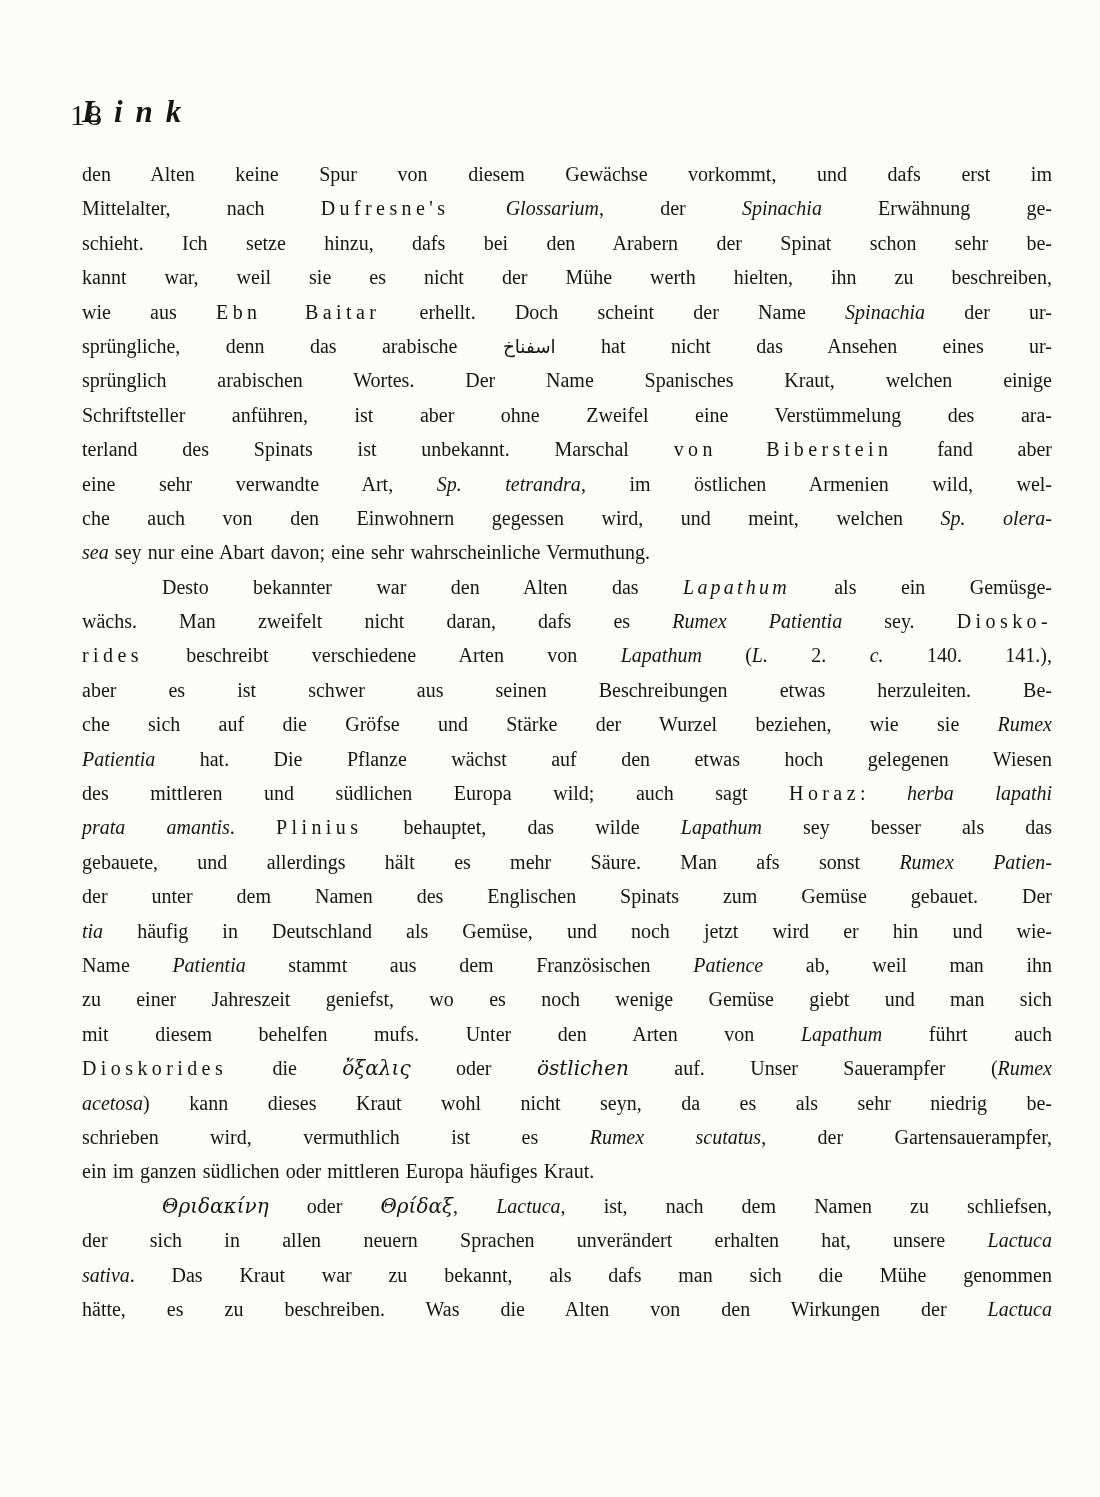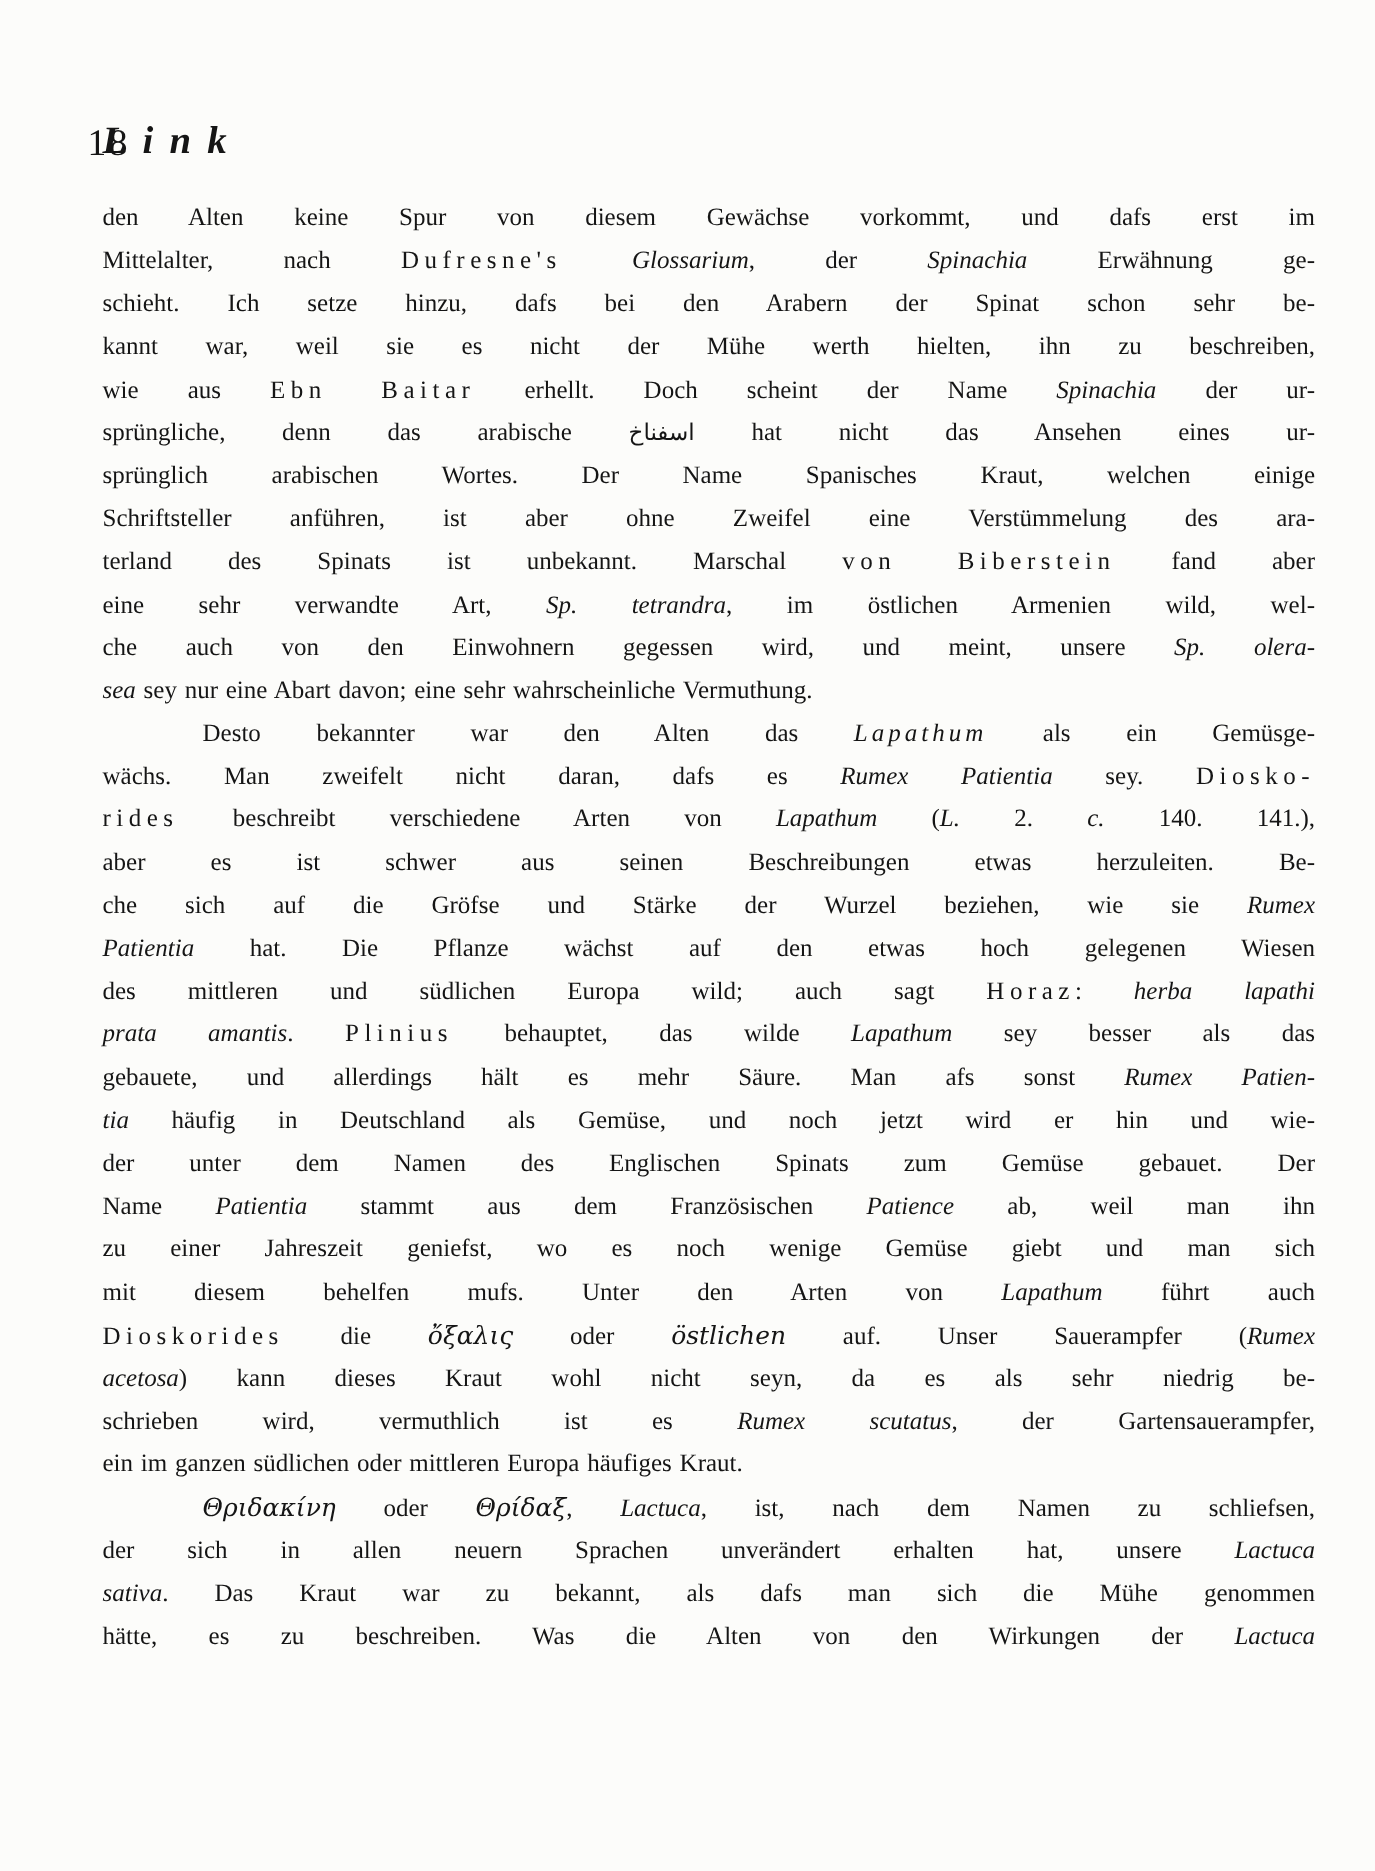--- a/index.html
+++ b/index.html
@@ -103,35 +103,35 @@
         <div class="line"><span class="seg seg-r">den Alten keine Spur von diesem Gewächse vorkommt, und dafs erst im</span></div>
         <div class="line"><span class="seg seg-r">Mittelalter, nach </span><span class="seg seg-s">Dufresne's</span><span class="seg seg-r"> </span><span class="seg seg-i">Glossarium</span><span class="seg seg-r">, der </span><span class="seg seg-i">Spinachia</span><span class="seg seg-r"> Erwähnung ge-</span></div>
         <div class="line"><span class="seg seg-r">schieht. Ich setze hinzu, dafs bei den Arabern der Spinat schon sehr be-</span></div>
         <div class="line"><span class="seg seg-r">kannt war, weil sie es nicht der Mühe werth hielten, ihn zu beschreiben,</span></div>
         <div class="line"><span class="seg seg-r">wie aus </span><span class="seg seg-s">Ebn Baitar</span><span class="seg seg-r"> erhellt. Doch scheint der Name </span><span class="seg seg-i">Spinachia</span><span class="seg seg-r"> der ur-</span></div>
         <div class="line"><span class="seg seg-r">sprüngliche, denn das arabische </span><span class="seg seg-a">اسفناخ</span><span class="seg seg-r"> hat nicht das Ansehen eines ur-</span></div>
         <div class="line"><span class="seg seg-r">sprünglich arabischen Wortes. Der Name Spanisches Kraut, welchen einige</span></div>
         <div class="line"><span class="seg seg-r">Schriftsteller anführen, ist aber ohne Zweifel eine Verstümmelung des ara-</span></div>
         <div class="line"><span class="seg seg-r">terland des Spinats ist unbekannt. Marschal </span><span class="seg seg-s">von Biberstein</span><span class="seg seg-r"> fand aber</span></div>
         <div class="line"><span class="seg seg-r">eine sehr verwandte Art, </span><span class="seg seg-i">Sp. tetrandra</span><span class="seg seg-r">, im östlichen Armenien wild, wel-</span></div>
-        <div class="line"><span class="seg seg-r">che auch von den Einwohnern gegessen wird, und meint, unsere </span><span class="seg seg-i">Sp. olera-</span></div>
+        <div class="line"><span class="seg seg-r">che auch von den Einwohnern gegessen wird, und meint, welchen </span><span class="seg seg-i">Sp. olera-</span></div>
         <div class="line line-left"><span class="seg seg-i">sea</span><span class="seg seg-r"> sey nur eine Abart davon; eine sehr wahrscheinliche Vermuthung.</span></div>
       </div>
       <div class="paragraph">
         <div class="line"><span class="indent"></span><span class="seg seg-r">Desto bekannter war den Alten das </span><span class="seg seg-is">Lapathum</span><span class="seg seg-r"> als ein Gemüsge-</span></div>
         <div class="line"><span class="seg seg-r">wächs. Man zweifelt nicht daran, dafs es </span><span class="seg seg-i">Rumex Patientia</span><span class="seg seg-r"> sey. </span><span class="seg seg-s">Diosko-</span></div>
         <div class="line"><span class="seg seg-s">rides</span><span class="seg seg-r"> beschreibt verschiedene Arten von </span><span class="seg seg-i">Lapathum</span><span class="seg seg-r"> (</span><span class="seg seg-i">L.</span><span class="seg seg-r"> 2. </span><span class="seg seg-i">c.</span><span class="seg seg-r"> 140. 141.),</span></div>
         <div class="line"><span class="seg seg-r">aber es ist schwer aus seinen Beschreibungen etwas herzuleiten. Be-</span></div>
         <div class="line"><span class="seg seg-r">che sich auf die Gröfse und Stärke der Wurzel beziehen, wie sie </span><span class="seg seg-i">Rumex</span></div>
         <div class="line"><span class="seg seg-i">Patientia</span><span class="seg seg-r"> hat. Die Pflanze wächst auf den etwas hoch gelegenen Wiesen</span></div>
         <div class="line"><span class="seg seg-r">des mittleren und südlichen Europa wild; auch sagt </span><span class="seg seg-s">Horaz</span><span class="seg seg-r">: </span><span class="seg seg-i">herba lapathi</span></div>
         <div class="line"><span class="seg seg-i">prata amantis</span><span class="seg seg-r">. </span><span class="seg seg-s">Plinius</span><span class="seg seg-r"> behauptet, das wilde </span><span class="seg seg-i">Lapathum</span><span class="seg seg-r"> sey besser als das</span></div>
         <div class="line"><span class="seg seg-r">gebauete, und allerdings hält es mehr Säure. Man afs sonst </span><span class="seg seg-i">Rumex Patien-</span></div>
+        <div class="line"><span class="seg seg-r">der unter dem Namen des Englischen Spinats zum Gemüse gebauet. Der</span></div>
         <div class="line"><span class="seg seg-i">tia</span><span class="seg seg-r"> häufig in Deutschland als Gemüse, und noch jetzt wird er hin und wie-</span></div>
-        <div class="line"><span class="seg seg-r">der unter dem Namen des Englischen Spinats zum Gemüse gebauet. Der</span></div>
         <div class="line"><span class="seg seg-r">Name </span><span class="seg seg-i">Patientia</span><span class="seg seg-r"> stammt aus dem Französischen </span><span class="seg seg-i">Patience</span><span class="seg seg-r"> ab, weil man ihn</span></div>
         <div class="line"><span class="seg seg-r">zu einer Jahreszeit geniefst, wo es noch wenige Gemüse giebt und man sich</span></div>
         <div class="line"><span class="seg seg-r">mit diesem behelfen mufs. Unter den Arten von </span><span class="seg seg-i">Lapathum</span><span class="seg seg-r"> führt auch</span></div>
         <div class="line"><span class="seg seg-s">Dioskorides</span><span class="seg seg-r"> die </span><span class="seg seg-g">ὄξαλις</span><span class="seg seg-r"> oder </span><span class="seg seg-g">östlichen</span><span class="seg seg-r"> auf. Unser Sauerampfer (</span><span class="seg seg-i">Rumex</span></div>
         <div class="line"><span class="seg seg-i">acetosa</span><span class="seg seg-r">) kann dieses Kraut wohl nicht seyn, da es als sehr niedrig be-</span></div>
         <div class="line"><span class="seg seg-r">schrieben wird, vermuthlich ist es </span><span class="seg seg-i">Rumex scutatus</span><span class="seg seg-r">, der Gartensauerampfer,</span></div>
         <div class="line line-left"><span class="seg seg-r">ein im ganzen südlichen oder mittleren Europa häufiges Kraut.</span></div>
       </div>
       <div class="paragraph">
         <div class="line"><span class="indent"></span><span class="seg seg-g">Θριδακίνη</span><span class="seg seg-r"> oder </span><span class="seg seg-g">Θρίδαξ</span><span class="seg seg-r">, </span><span class="seg seg-i">Lactuca</span><span class="seg seg-r">, ist, nach dem Namen zu schliefsen,</span></div>

